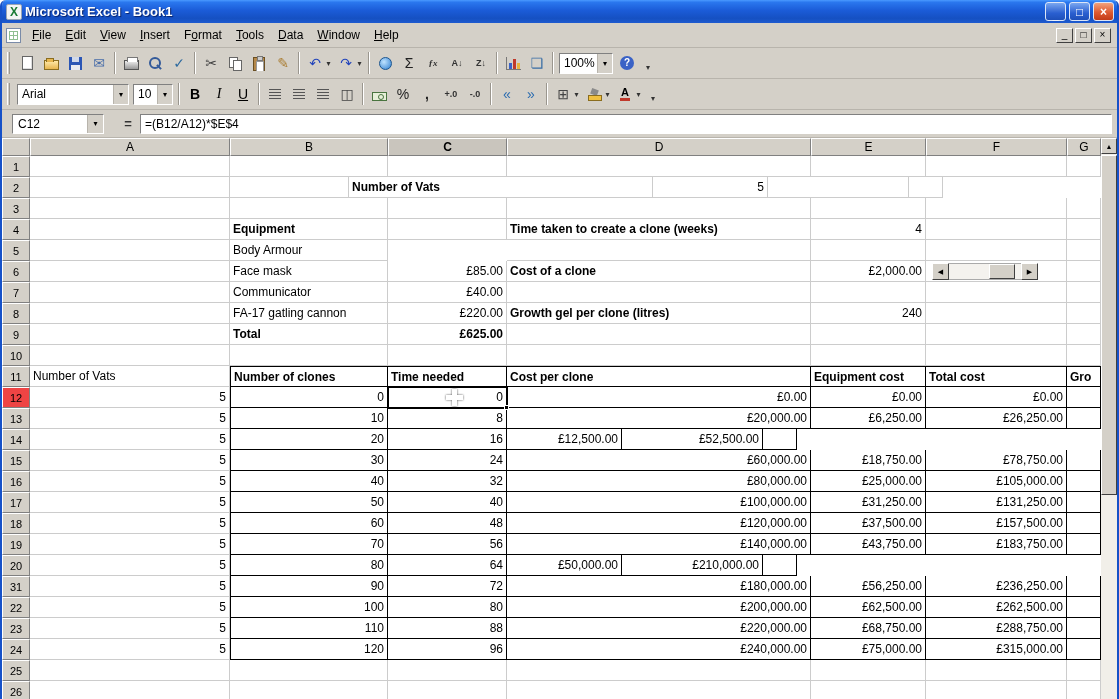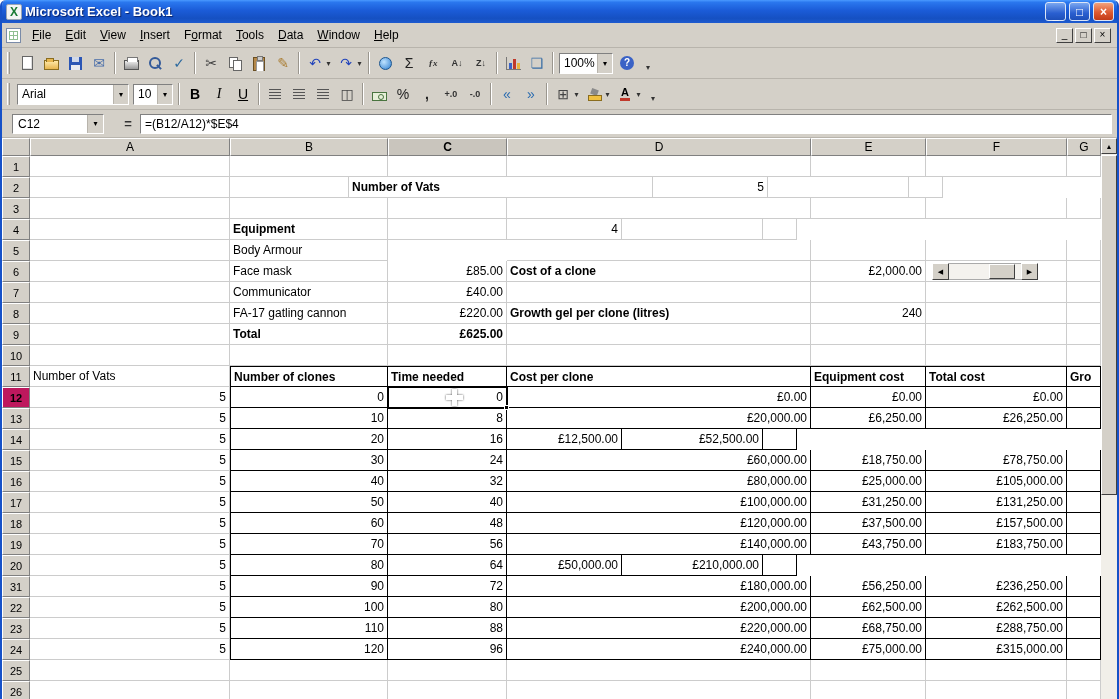--- a/index.html
+++ b/index.html
@@ -100,21 +100,21 @@
   
   .grid{position:absolute;left:0;top:138px;width: 1099px;bottom:0;background:#fff;overflow:hidden}
   .grid-hdr-row{display:flex;height:18px}
   .corner{width:28px;height:18px;background:#d4d0c8;border:1px solid;border-color:#fff #808080 #808080 #fff;flex:none}
   .colhdr{height:18px;background:#d4d0c8;border:1px solid;border-color:#fff #808080 #808080 #fff;
     display:flex;align-items:center;justify-content:center;font-size:12px;flex:none;color:#000}
   .colhdr.active{font-weight:bold;background:#c9c5bd}
   .grid-row{display:flex;height:21px}
   .rowhdr{width:28px;height:21px;background:#d4d0c8;border:1px solid;border-color:#fff #808080 #808080 #fff;
     display:flex;align-items:center;justify-content:center;font-size:11px;flex:none;color:#000}
-  .rowhdr.active{font-weight:bold;background:#be185d}
+  .rowhdr.active{font-weight:normal;background:#ef4444}
   .cell{height:21px;flex:none;border-right:1px solid #cccccc;border-bottom:1px solid #cccccc;font-size:12px;
     display:flex;align-items:center;padding:0 3px;white-space:nowrap;overflow:hidden;background:#fff;color:#000}
   .cell.right{justify-content:flex-end}
   .cell.bold{font-weight:bold}
   .cell.bd{border-right-color:#000;border-bottom-color:#000}
   .cell.bd-top{border-top:1px solid #000}
   .cell.bd-left{border-left:1px solid #000}
   .sel-border{position:absolute;border:2px solid #000;pointer-events:none}
   .fill-handle{position:absolute;width:5px;height:5px;background:#000;border:1px solid #fff;pointer-events:none}
   .xl-cross{position:absolute;width:17px;height:17px;filter:drop-shadow(0 0 1px #555);pointer-events:none}
@@ -376,20 +376,21 @@
         <div class="cell" style="width: 304px;"></div>
         <div class="cell" style="width: 115px;"></div>
         <div class="cell" style="width: 141px;"></div>
         <div class="cell" style="width: 34px;"></div>
       </div>
       <div class="grid-row">
         <div class="rowhdr">4</div>
         <div class="cell" style="width: 200px;"></div>
         <div class="cell bold" style="width: 158px;">Equipment</div>
         <div class="cell" style="width: 119px;"></div>
+        <div class="cell bold" style="width: 304px;">Time taken to create a clone (weeks)</div>
         <div class="cell right" style="width: 115px;">4</div>
         <div class="cell" style="width: 141px;"></div>
         <div class="cell" style="width: 34px;"></div>
       </div>
       <div class="grid-row">
         <div class="rowhdr">5</div>
         <div class="cell" style="width: 200px;"></div>
         <div class="cell" style="width: 158px;">Body Armour</div>
         <div class="cell right" style="width: 119px; margin-top: 44px;">£280.00</div>
         <div class="cell" style="width: 304px;"></div>

